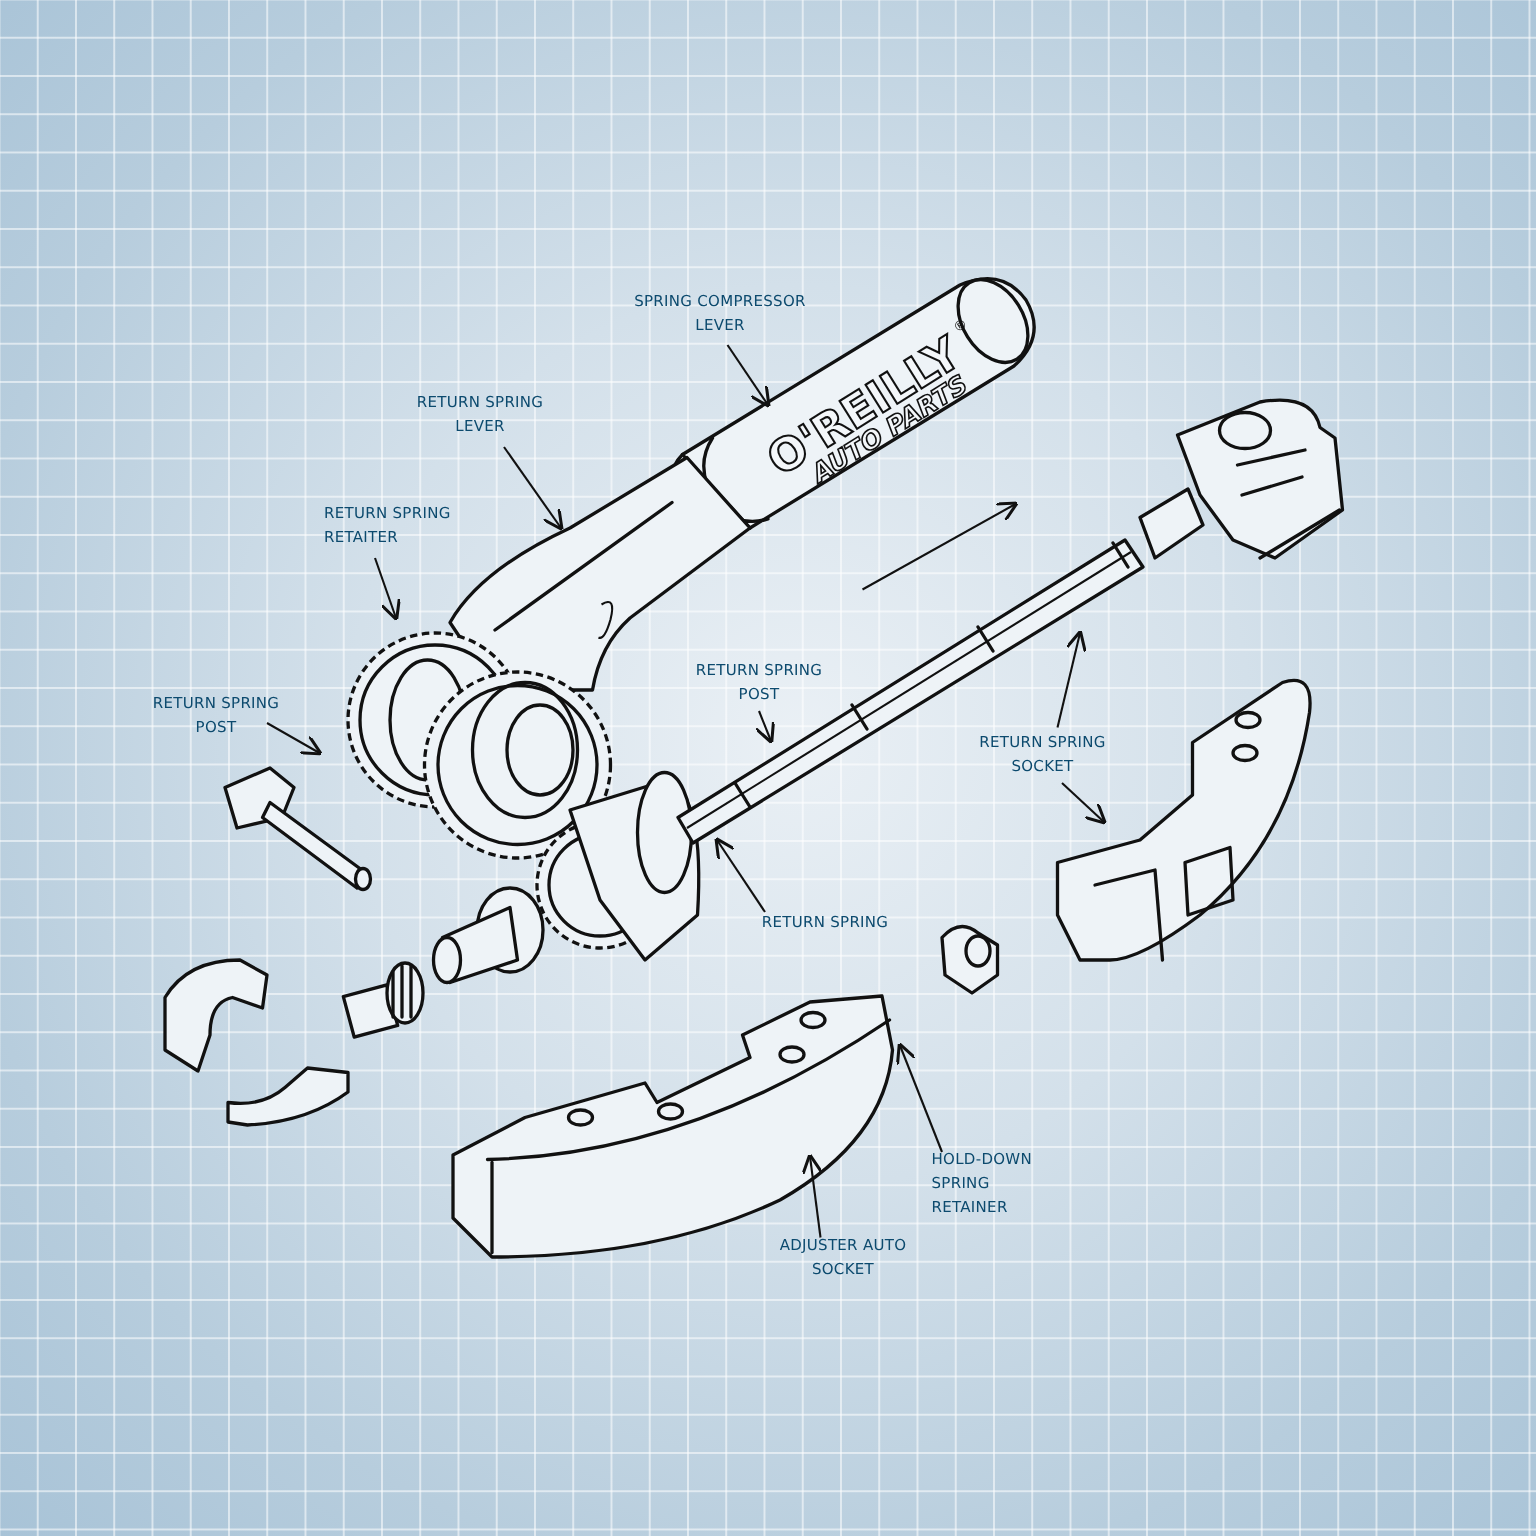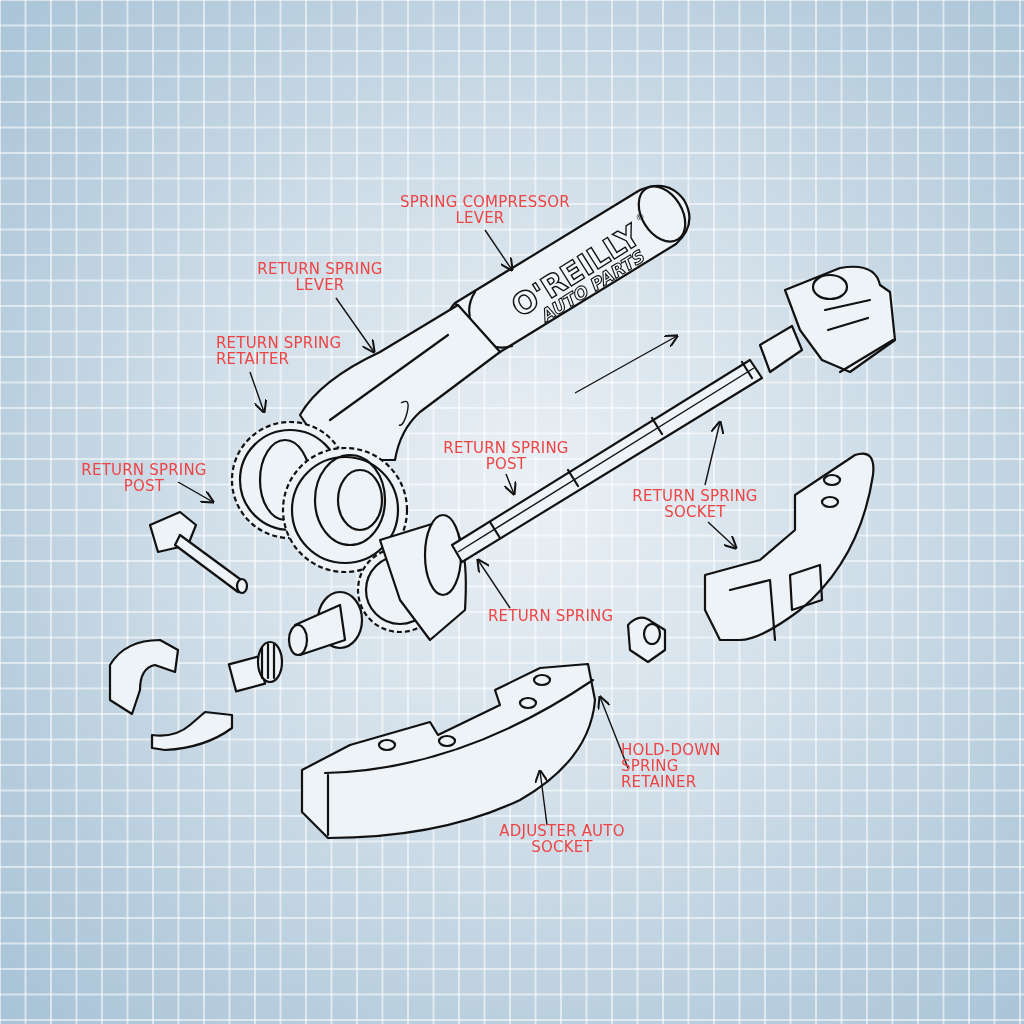--- a/index.html
+++ b/index.html
@@ -8,21 +8,21 @@
     font-family: "DejaVu Sans", sans-serif; }
   .grid { position:absolute; inset:0;
     background-image:
       linear-gradient(to right, rgba(255,255,255,0.55) 1.5px, transparent 1.5px),
       linear-gradient(to bottom, rgba(255,255,255,0.55) 1.5px, transparent 1.5px);
     background-size: 25.5px 25.5px; background-position: -1px -1px; }
   svg.art { position:absolute; left:0; top:0; width:1024px; height:1024px; }
   .ln { fill:none; stroke:#111; stroke-width:2.2; stroke-linejoin:round; stroke-linecap:round; }
   .thin { fill:none; stroke:#111; stroke-width:1.4; }
   .fillw { fill:#eef3f7; stroke:#111; stroke-width:2.2; stroke-linejoin:round; }
-  .label { position:absolute; font-size:15px; color:#ef4444; text-align:center; line-height:16px; white-space:pre; letter-spacing:0.2px; }
+  .label { position:absolute; font-size:10px; color:#0c4a6e; text-align:center; line-height:16px; white-space:pre; letter-spacing:0.2px; }
   .label.left { text-align:left; }
   .logo1 { font-family:"DejaVu Sans", sans-serif; font-weight:bold; font-size:30px; fill:#f4f7fa; stroke:#111; stroke-width:1.4; }
   .logo2 { font-family:"DejaVu Sans", sans-serif; font-weight:bold; font-style:italic; font-size:17px; fill:#f4f7fa; stroke:#111; stroke-width:1.1; }
 </style>
 </head>
 <body>
 
 <div class="grid"></div>
 
 <svg class="art" viewBox="0 0 1024 1024">
@@ -137,17 +137,17 @@
 LEVER</div>
 <div class="label left" style="left:216px; top:335px; width:120px;">RETURN SPRING
 RETAITER</div>
 <div class="label" style="left:80px; top:462px; width:128px;">RETURN SPRING
 POST</div>
 <div class="label" style="left:442px; top:440px; width:128px;">RETURN SPRING
 POST</div>
 <div class="label" style="left:630px; top:488px; width:130px;">RETURN SPRING
 SOCKET</div>
 <div class="label" style="left:488px; top:608px; width:124px;">RETURN SPRING</div>
-<div class="label left" style="left:621px; top:742px; width:100px;">HOLD-DOWN
+<div class="label left" style="left:621px; top:766px; width:100px;">HOLD-DOWN
 SPRING
 RETAINER</div>
 <div class="label" style="left:497px; top:823px; width:130px;">ADJUSTER AUTO
 SOCKET</div>
 
 </body></html>

